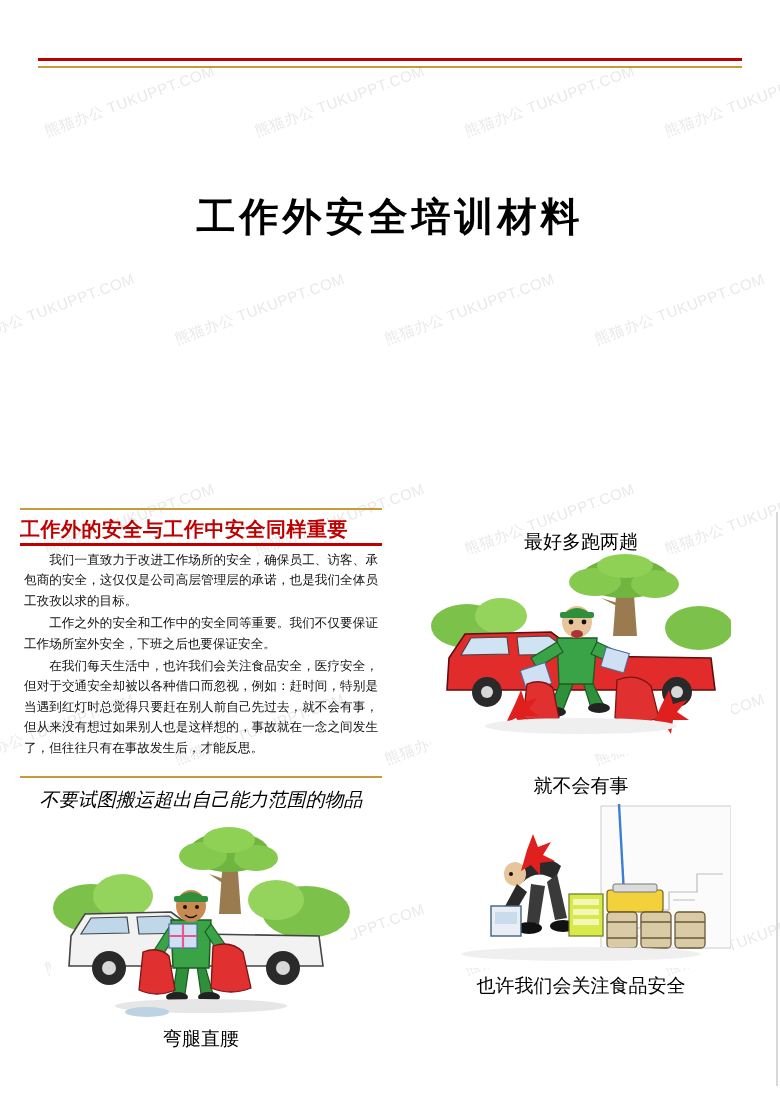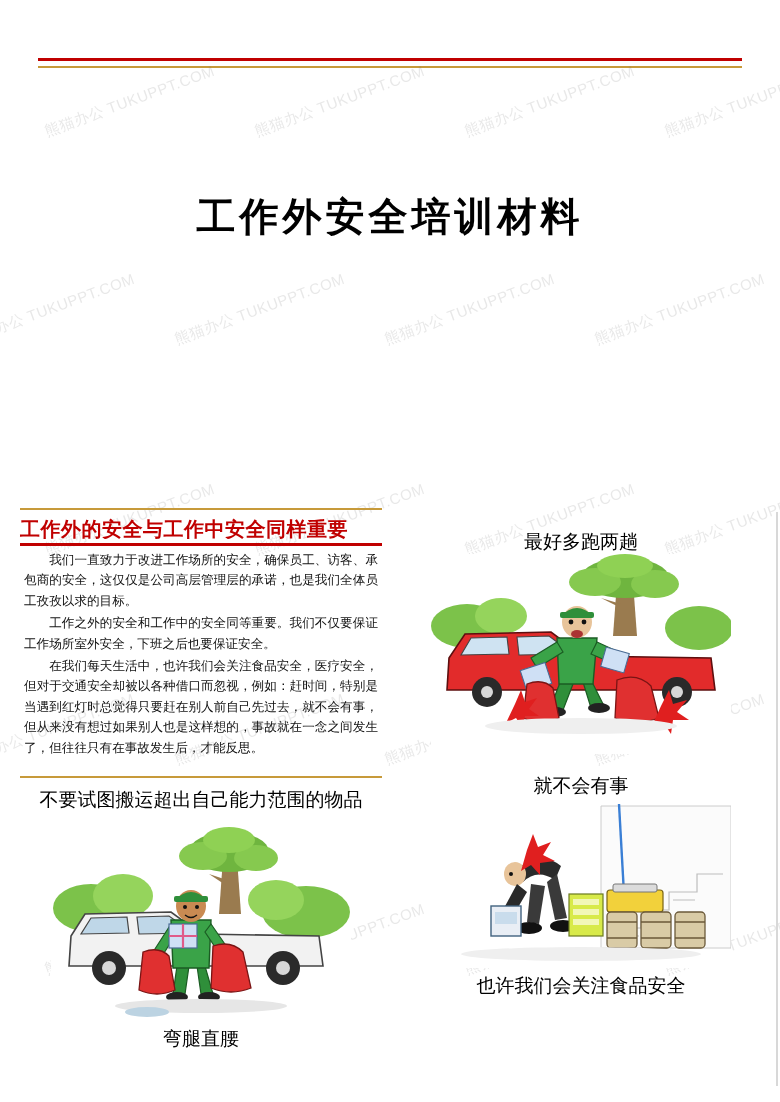--- a/index.html
+++ b/index.html
@@ -135,21 +135,21 @@
     width: 100%;
   }
 
   .caption {
     text-align: center;
     font-size: 19px;
     color: #000;
     font-family: "DejaVu Sans", "Liberation Serif", serif;
     line-height: 1.25;
   }
-  .caption-top { margin: 6px 0 4px 0; }
+  .caption-top { margin: 6px 0 4px 0; font-style: italic; }
   .caption-bottom { margin: 6px 0 0 0; }
 
   .fig {
     position: relative;
     width: 100%;
     overflow: hidden;
   }
   .fig svg { display: block; margin: 0 auto; }
 
   

